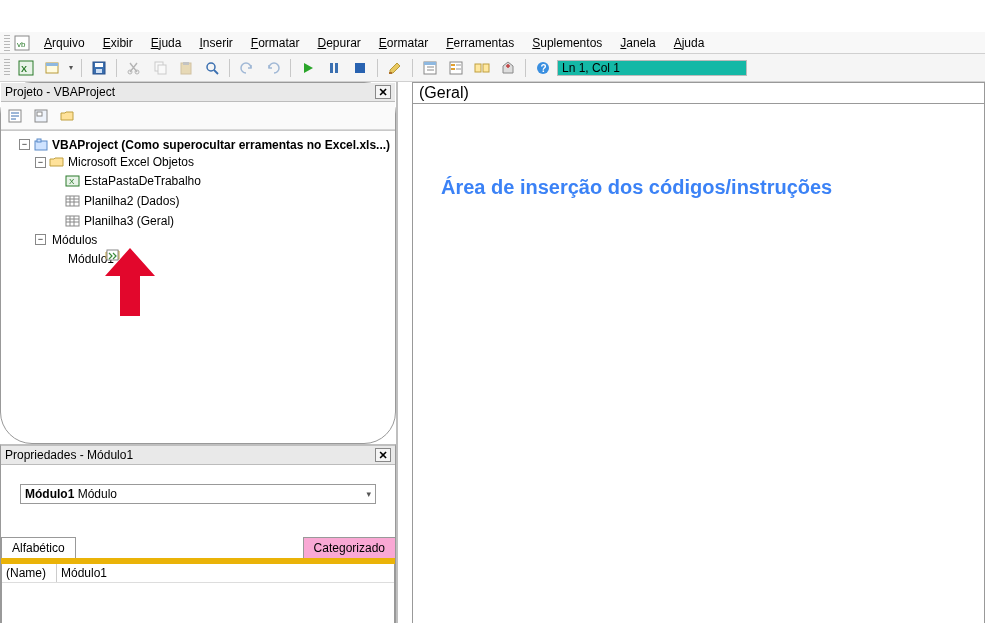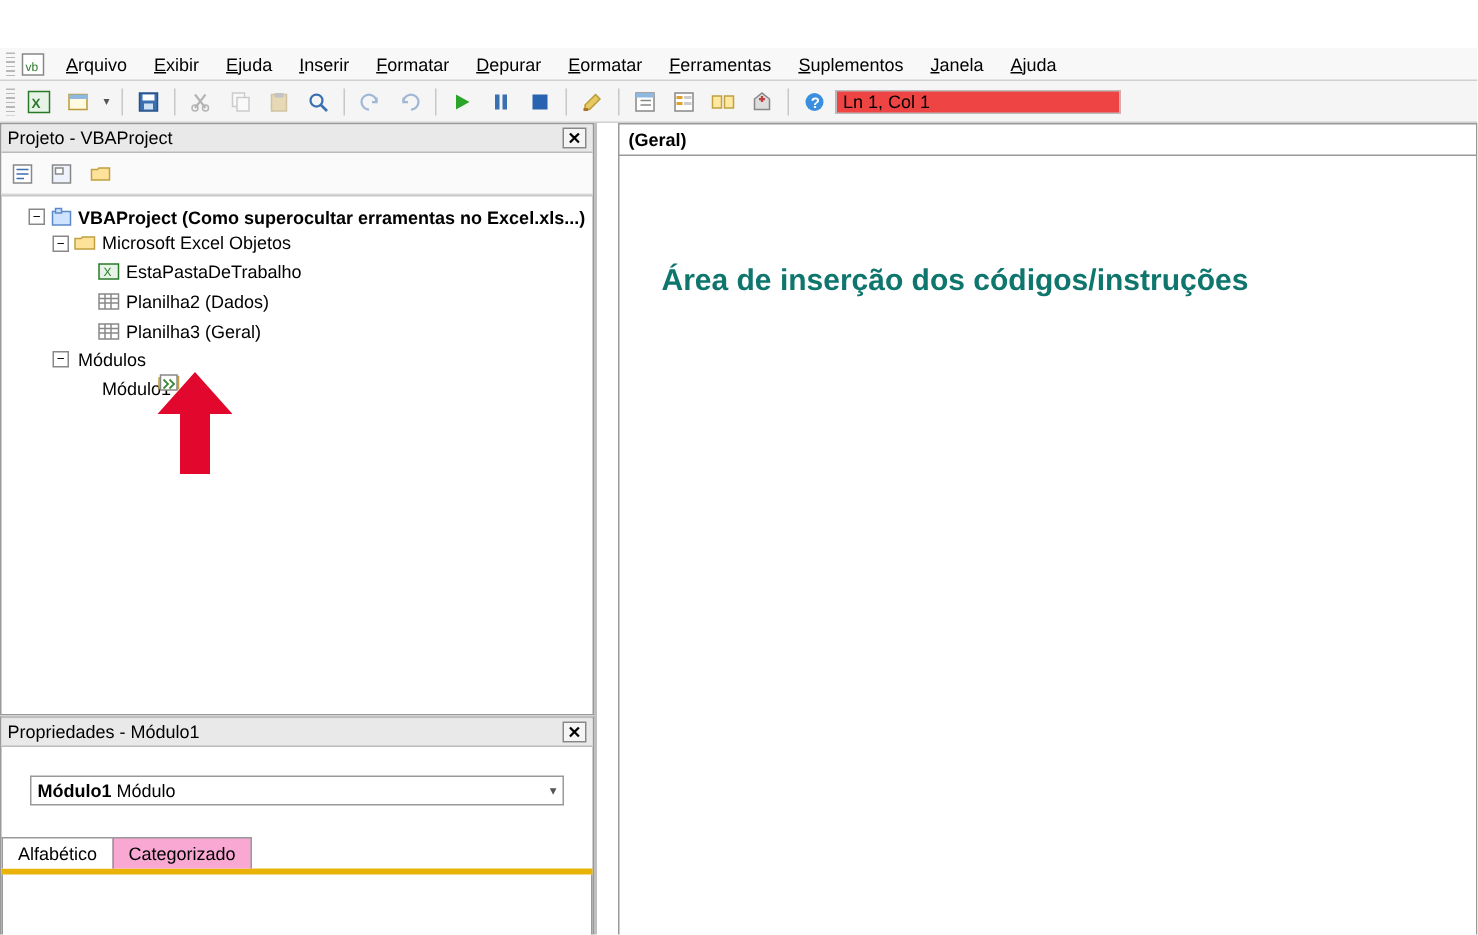--- a/index.html
+++ b/index.html
@@ -39,21 +39,21 @@
     padding:2px 4px;
     background:#f5f5f5;
     border-bottom:1px solid #d0d0d0;
     gap:2px;
   }
   .toolbar .grip { width:6px;height:18px;background:repeating-linear-gradient(to bottom,#b8b8b8 0,#b8b8b8 1px,transparent 1px,transparent 3px);margin-right:2px;}
   .tb-btn { width:24px;height:22px;display:inline-flex;align-items:center;justify-content:center;border:1px solid transparent;border-radius:2px;cursor:default;}
   .tb-dd { width:10px;display:inline-flex;align-items:center;justify-content:center;font-size:8px;color:#555;}
   .tb-sep { width:1px;height:18px;background:#c8c8c8;margin:0 3px;}
   .pos-field {
-    display:flex;align-items:center;border:1px solid #bcbcbc;background:#ef4444;height:16px;min-width:190px;padding:0 4px;font-size:12px;
+    display:flex;align-items:center;border:1px solid #bcbcbc;background:#14b8a6;height:16px;min-width:190px;padding:0 4px;font-size:12px;
   }
   .main { display:flex; height:calc(623px - 50px); }
   .left-col { width:398px; display:flex; flex-direction:column; border-right:2px solid #bfbfbf;}
   .panel { border:1px solid #999; margin:0; background:#fff; display:flex;flex-direction:column;}
   .panel-header {
     display:flex;align-items:center;justify-content:space-between;
     background:#e9e9e9;padding:2px 4px;font-size:12px;border-bottom:1px solid #bcbcbc;
   }
   .close-x { width:16px;height:14px;border:1px solid #888;display:inline-flex;align-items:center;justify-content:center;font-weight:bold;font-size:11px;background:#f5f5f5;cursor:default;}
   .mini-toolbar { display:flex;align-items:center;padding:2px;gap:2px;border-bottom:1px solid #d8d8d8;background:#fafafa;height:28px;}
@@ -61,32 +61,32 @@
   .tree ul { list-style:none;margin:0;padding-left:16px;}
   .tree li { padding:1px 0; white-space:nowrap;}
   .tree .row { display:inline-flex;align-items:center;gap:3px;}
   .tree .toggler { width:11px;height:11px;border:1px solid #888;display:inline-flex;align-items:center;justify-content:center;font-size:9px;line-height:9px;background:#fff;}
   .tree .spacer { display:inline-block; width:11px; }
   .tree .bold { font-weight:bold;}
   .arrow-mark { position:relative; }
   .arrow-mark svg { position:absolute; left:70px; top:18px;}
   .props { flex:0 0 auto; border-top:2px solid #bfbfbf;}
   .object-select { display:flex;align-items:center;border:1px solid #999;margin:19px;padding:2px 4px;background:#fff;justify-content:space-between;}
-  .tabs { display:flex;border-bottom:4px solid #eab308;margin-top:2px;}
+  .tabs { display:flex;border-bottom:6px solid #eab308;margin-top:14px;justify-content:space-between;}
   .tab { padding:3px 10px;border:1px solid #999;border-bottom:none;background:#f9a8d4;margin-right:-1px;font-size:12px;cursor:default;}
   .tab.active { background:#fff;}
   .prop-grid { border:1px solid #999;border-top:none;}
   .prop-row { display:flex;border-bottom:1px solid #ddd;}
   .prop-row .key { width:55px;padding:2px 4px;border-right:1px solid #ccc;}
   .prop-row .val { flex:1;padding:2px 4px;}
   .code-area { flex:1;display:flex;flex-direction:column;margin-left:14px;}
   .code-header { display:flex;border:1px solid #999;background:#fff;height:22px;align-items:center;}
-  .code-header .field { flex:1;padding:2px 6px;font-weight:bold;font-size:12px;}
+  .code-header .field { flex:1;padding:2px 6px;font-weight:normal;font-size:16px;}
   .code-body { flex:1;border:1px solid #999;border-top:none;background:#fff;position:relative;}
-  .code-annotation { position:absolute;top:72px;left:28px;color:#0f766e;font-weight:bold;font-size:20px;}
+  .code-annotation { position:absolute;top:72px;left:28px;color:#3b82f6;font-weight:bold;font-size:20px;}
   svg { display:block;}
 </style>
 </head>
 <body>
 
 <div class="menubar">
   <div class="grip"></div>
   <span class="vba-logo">
     <svg width="16" height="16" viewBox="0 0 16 16">
         <rect x="1" y="1" width="14" height="14" fill="#fff" stroke="#888"></rect>
@@ -230,21 +230,21 @@
       </svg>
     </span>
   <div class="pos-field">
     <span>Ln 1, Col 1</span>
   </div>
 </div>
 
 <div class="main">
   <div class="left-col">
 
-    <div class="panel" style="flex:1;">
+    <div class="panel" style="flex:1;border-radius:32px;">
       <div class="panel-header">
         <span>Projeto - VBAProject</span>
         <span class="close-x">✕</span>
       </div>
       <div class="mini-toolbar">
         <span class="tb-btn">
             <svg width="16" height="16">
               <rect x="2" y="2" width="12" height="12" fill="#fff" stroke="#888"></rect>
               <line x1="4" y1="5" x2="12" y2="5" stroke="#3a6fb0"></line>
               <line x1="4" y1="8" x2="12" y2="8" stroke="#3a6fb0"></line>
@@ -365,20 +365,24 @@
       </div>
       <div class="object-select">
         <span><b>Módulo1</b> <span>Módulo</span></span>
         <span style="font-size:9px;color:#555">▾</span>
       </div>
       <div class="tabs">
         <div class="tab active"><span>Alfabético</span></div>
         <div class="tab"><span>Categorizado</span></div>
       </div>
       <div class="prop-grid">
+        <div class="prop-row">
+          <div class="key">(Name)</div>
+          <div class="val">Módulo1</div>
+        </div>
         <div style="height:70px"></div>
       </div>
     </div>
   </div>
 
   <div class="code-area">
     <div class="code-header">
       <div class="field">
         <span>(Geral)</span>
       </div>

